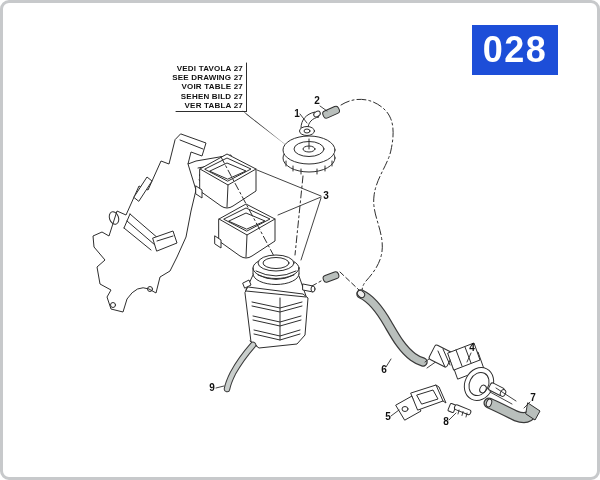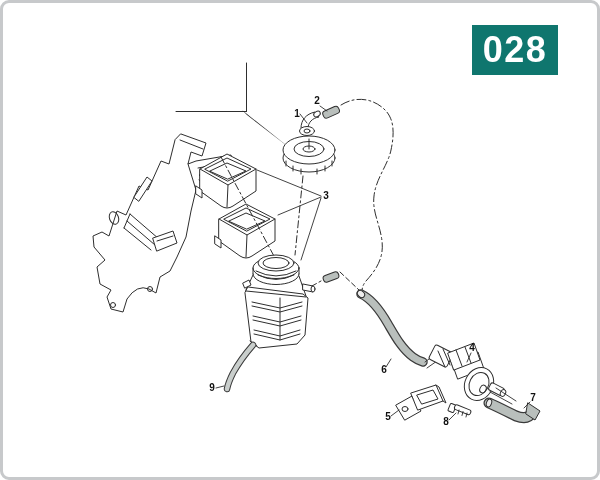--- a/index.html
+++ b/index.html
@@ -6,39 +6,46 @@
   .canvas{
     position:relative;width:600px;height:480px;background:#ffffff;
     font-family:"Liberation Sans",sans-serif;overflow:hidden;
   }
   .frame{
     position:absolute;inset:0;border:3px solid #c7c9cb;border-radius:9px;
     box-sizing:border-box;pointer-events:none;
   }
   .badge{
     position:absolute;left:472px;top:25px;width:86px;height:50px;
-    background:#0f766e;color:#ffffff;display:flex;align-items:center;justify-content:center;
+    background:#1d4ed8;color:#ffffff;display:flex;align-items:center;justify-content:center;
     font-size:36px;font-weight:bold;letter-spacing:1.5px;
   }
   .notebox{
     position:absolute;left:150px;top:64px;width:93px;text-align:right;
     font-size:8px;font-weight:bold;line-height:9.2px;letter-spacing:0.2px;color:#111;
     white-space:nowrap;
   }
   svg.art{position:absolute;left:0;top:0;}
   .plabel{font:bold 10px "Liberation Sans",sans-serif;fill:#111;}
 </style>
 </head>
 <body>
 
 <div class="canvas">
   <div class="frame"></div>
 
   <div class="badge">028</div>
 
+  <div class="notebox">
+    <div>VEDI TAVOLA 27</div>
+    <div>SEE DRAWING 27</div>
+    <div>VOIR TABLE 27</div>
+    <div>SEHEN BILD 27</div>
+    <div>VER TABLA 27</div>
+  </div>
 
   <svg class="art" width="600" height="480" viewBox="0 0 600 480">
     <g stroke="#2e2e2e" stroke-width="1" fill="none" stroke-linejoin="round" stroke-linecap="round">
 
       <g>
         <line x1="246.5" y1="63" x2="246.5" y2="111.5"></line>
         <line x1="176" y1="111.5" x2="246.5" y2="111.5"></line>
         <path d="M242,110 L247,115 L291,149 Z" fill="#1c1c1c" stroke="none"></path>
       </g>
 

